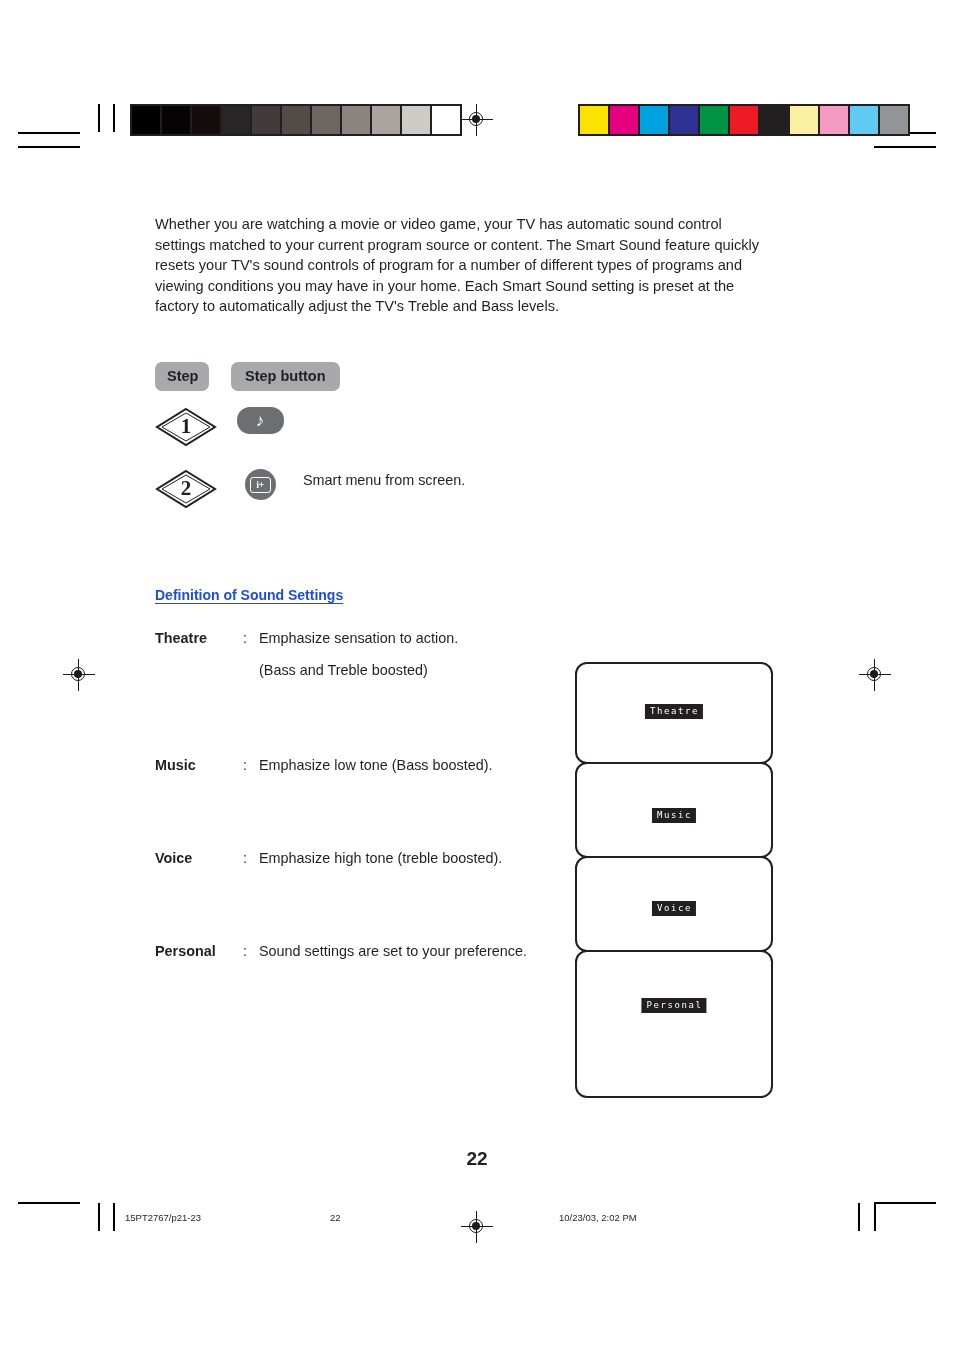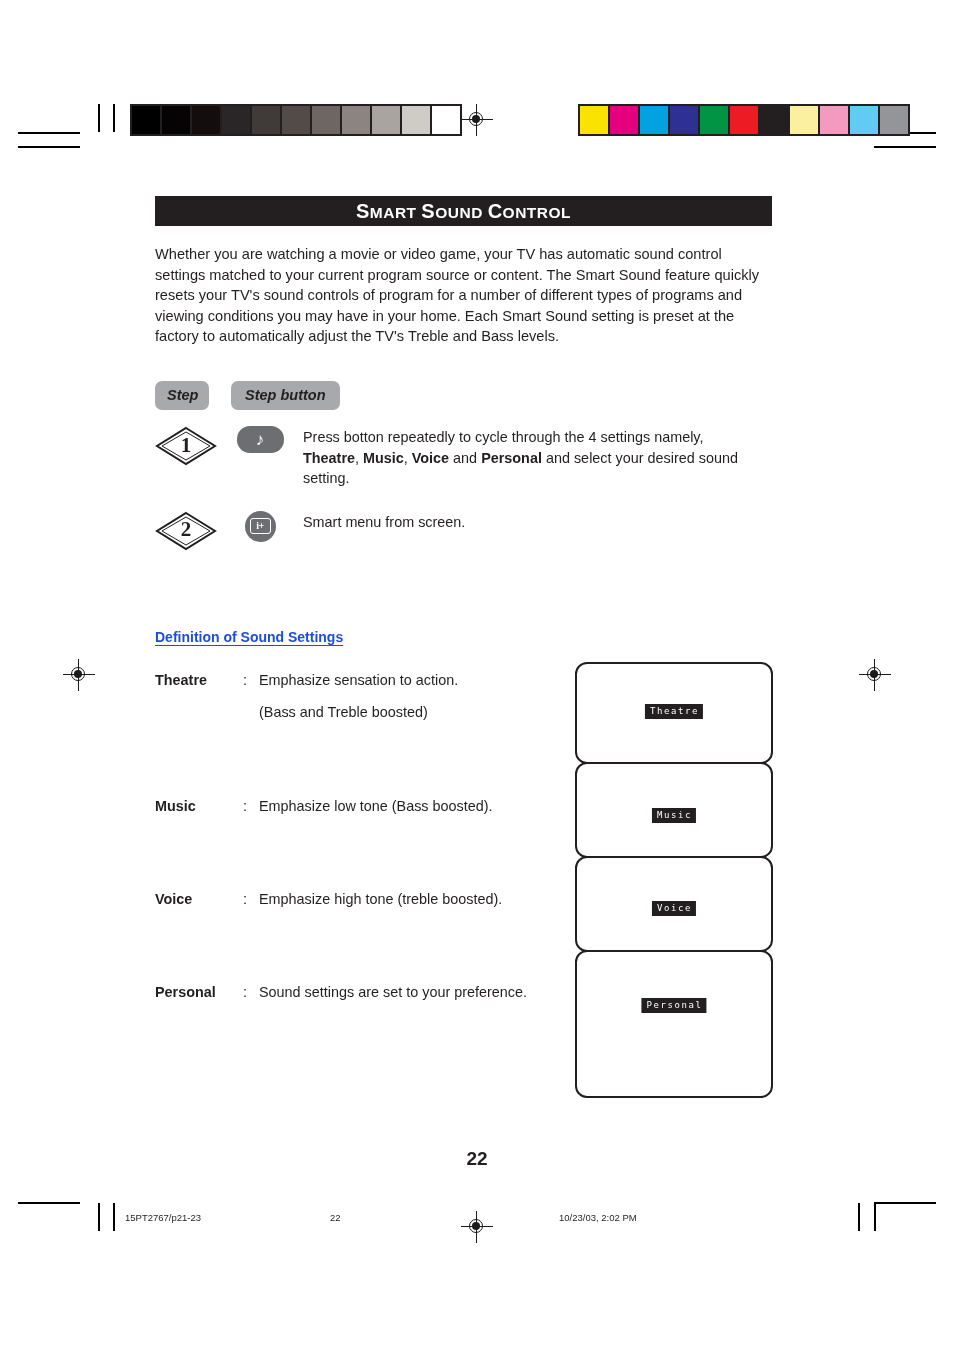--- a/index.html
+++ b/index.html
@@ -50,21 +50,21 @@
 
   .intro{
     margin-top:18px;
     font-size:14.6px;
     line-height:1.41;
     color:#231f20;
     width:615px;
   }
 
   
-  .chips{margin-top:34px;display:flex;font-style:italic;}
+  .chips{margin-top:45px;display:flex;}
   .chip{
     background:#a7a9ac;color:#231f20;
     font-weight:bold;font-size:14.5px;
     border-radius:7px;
     padding:7px 14px 8px 14px;
     line-height:1;
   }
   .chip.step{width:30px;text-align:center;padding-left:12px;padding-right:12px;}
   .chip.press{margin-left:22px;}
 
@@ -219,21 +219,20 @@
       <div class="sw" style="background: rgb(237, 28, 36);"></div>
       <div class="sw" style="background: rgb(35, 31, 32);"></div>
       <div class="sw" style="background: rgb(251, 239, 160);"></div>
       <div class="sw" style="background: rgb(244, 154, 193);"></div>
       <div class="sw" style="background: rgb(97, 203, 243);"></div>
       <div class="sw" style="background: rgb(147, 149, 152);"></div>
     </div>
 
   <div class="content">
 
-    <div class="title-bar" id="titlebar"><span class="big">S</span><span class="sm">MART </span><span class="big">S</span><span class="sm">OUND </span><span class="big">C</span><span class="sm">ONTROL</span></div>
 
     <p class="intro">Whether you are watching a movie or video game, your TV has automatic sound control settings matched to your current program source or content. The Smart Sound feature quickly resets your TV's sound controls of program for a number of different types of programs and viewing conditions you may have in your home. Each Smart Sound setting is preset at the factory to automatically adjust the TV's Treble and Bass levels.</p>
 
     <div class="chips">
       <div class="chip step">Step</div>
       <div class="chip press">Step button</div>
     </div>
 
     <div class="steps">
 
@@ -243,21 +242,20 @@
             <polygon points="31,2 60,20 31,38 2,20" fill="#ffffff" stroke="#231f20" stroke-width="2"></polygon>
             <polygon points="31,6 55,20 31,34 7,20" fill="none" stroke="#231f20" stroke-width="1"></polygon>
           </svg>
           <div class="num">1</div>
         </div>
         <div class="btn-cell">
           <div class="rbtn wide">
             <span class="note">♪</span>
           </div>
         </div>
-        <div class="step-text" id="step0text">Press botton repeatedly to cycle through the 4 settings namely, <b>Theatre</b>, <b>Music</b>, <b>Voice</b> and <b>Personal</b> and select your desired sound setting.</div>
       </div>
 
       <div class="step-row">
         <div class="diamond">
           <svg width="62" height="40" viewBox="0 0 62 40" aria-hidden="true">
             <polygon points="31,2 60,20 31,38 2,20" fill="#ffffff" stroke="#231f20" stroke-width="2"></polygon>
             <polygon points="31,6 55,20 31,34 7,20" fill="none" stroke="#231f20" stroke-width="1"></polygon>
           </svg>
           <div class="num">2</div>
         </div>

